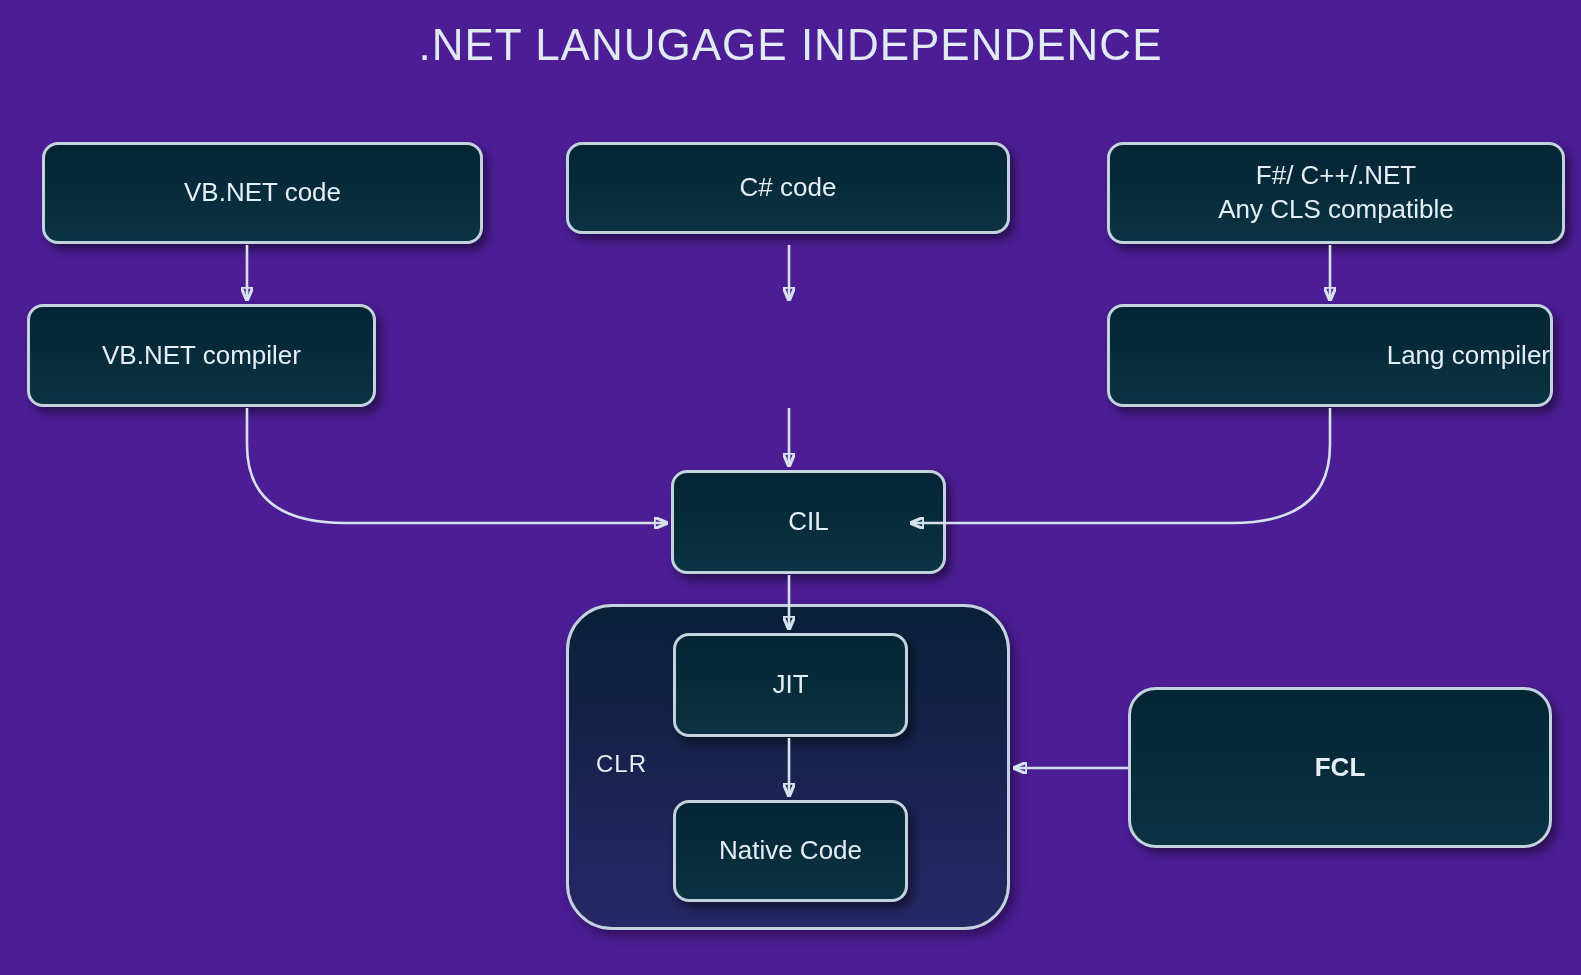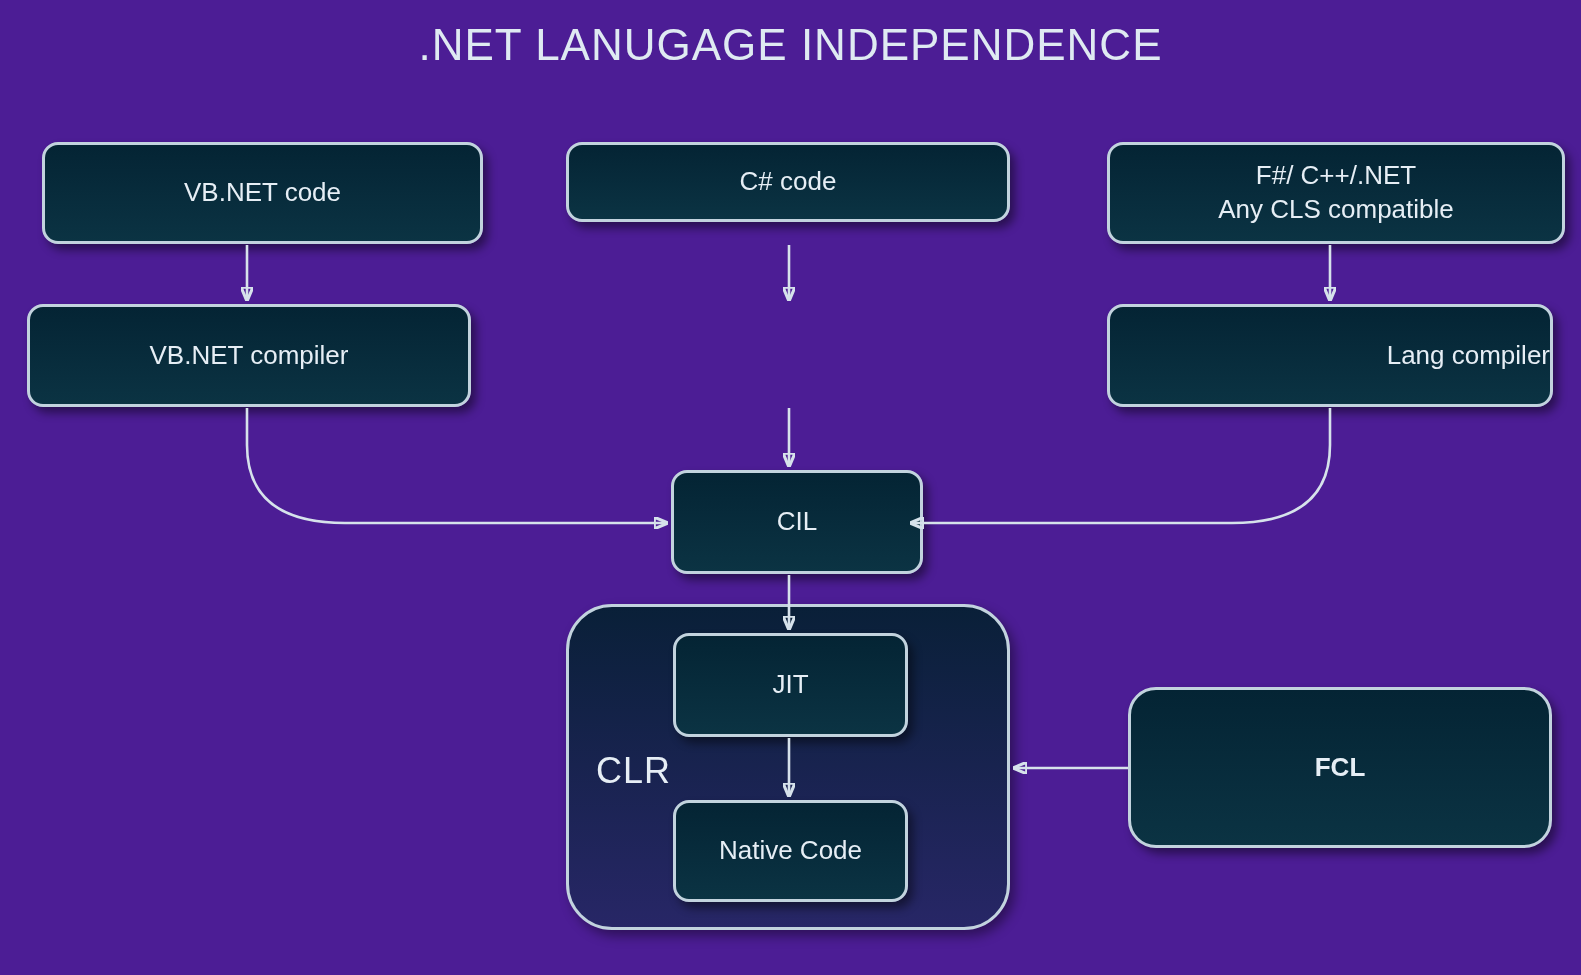--- a/index.html
+++ b/index.html
@@ -47,21 +47,21 @@
     border-radius: 46px;
     box-shadow: 5px 6px 12px rgba(0, 0, 0, 0.4);
   }
   .node.fcl-box {
     border-radius: 28px;
   }
   .clr-label {
     position: absolute;
     left: 596px;
     top: 750px;
-    font-size: 36px;
+    font-size: 24px;
     color: #e6eef5;
     letter-spacing: 1px;
   }
   svg.wires {
     position: absolute;
     left: 0;
     top: 0;
     width: 1581px;
     height: 975px;
     pointer-events: none;
@@ -76,39 +76,39 @@
 <body>
 
 <div class="stage">
 
   <div class="title">.NET LANUGAGE INDEPENDENCE</div>
 
   <div class="node" style="left:42px; top:142px; width:441px; height:102px;">
     <span>VB.NET code</span>
   </div>
 
-  <div class="node" style="left:566px; top:142px; width:444px; height:80px;">
+  <div class="node" style="left:566px; top:142px; width:444px; height:92px;">
     <span>C# code</span>
   </div>
 
   <div class="node" style="left:1107px; top:142px; width:458px; height:102px;">
     <span>F#/ C++/.NET</span>
     <span>Any CLS compatible</span>
   </div>
 
-  <div class="node" style="left:27px; top:304px; width:444px; height:103px;">
+  <div class="node" style="left:27px; top:304px; width:349px; height:103px;">
     <span>VB.NET compiler</span>
   </div>
 
 
   <div class="node" style="left:1107px; top:304px; width:446px; height:103px;align-items:flex-end;">
     <span>Lang compiler</span>
   </div>
 
-  <div class="node" style="left:671px; top:470px; width:252px; height:104px;">
+  <div class="node" style="left:671px; top:470px; width:275px; height:104px;">
     <span>CIL</span>
   </div>
 
   <div class="node container-clr" style="left:566px; top:604px; width:444px; height:326px;"></div>
   <div class="clr-label">CLR</div>
 
   <div class="node" style="left:673px; top:633px; width:235px; height:104px;">
     <span>JIT</span>
   </div>
 

